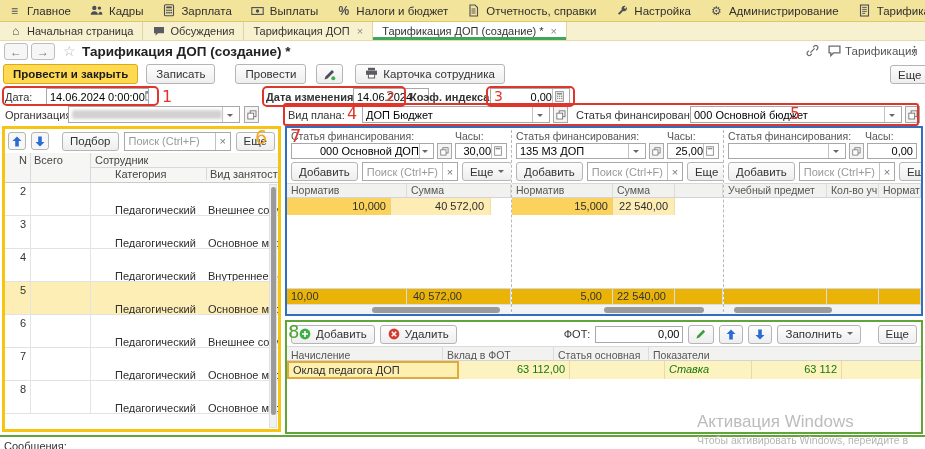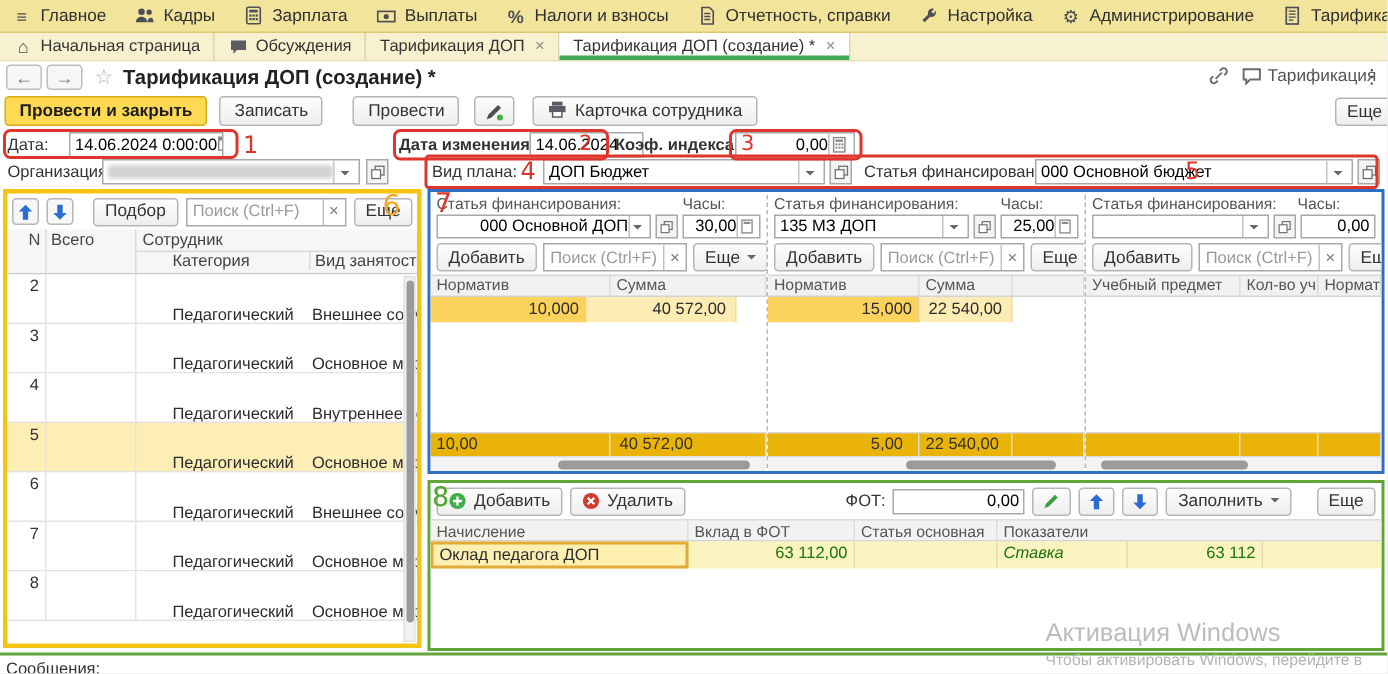--- a/index.html
+++ b/index.html
@@ -148,21 +148,21 @@
       <span class="mi">
           <svg width="13" height="12" viewBox="0 0 13 12">
             <rect x="0.8" y="2.6" width="11.4" height="6.8" fill="none" stroke="#4d4d55" stroke-width="1.1"></rect>
             <circle cx="6.5" cy="6" r="1.7" fill="#4d4d55"></circle>
           </svg>
         </span>
       <span>Выплаты</span>
     </div>
     <div class="menu-item">
       <span class="mi" style="font-weight:bold;">%</span>
-      <span>Налоги и взносы</span>
+      <span>Налоги и бюджет</span>
     </div>
     <div class="menu-item">
       <span class="mi">
           <svg width="11" height="13" viewBox="0 0 11 13">
             <path d="M2 1h5l2.5 2.5V12H2z" fill="none" stroke="#4d4d55" stroke-width="1.1"></path>
             <path d="M3.5 5h4M3.5 7h4M3.5 9h4" stroke="#4d4d55" stroke-width="0.9"></path>
           </svg>
         </span>
       <span>Отчетность, справки</span>
     </div>
@@ -634,21 +634,21 @@
             <path d="M5 10.5 0.5 6h2.7V0.5h3.6V6h2.7z" fill="#2b6cd4"></path>
           </svg>
         </span>
       <span class="btn small">
           <span>Заполнить</span>
           <span class="caret" style="margin-top:2px;"></span>
         </span>
       <span class="btn small" style="margin-left:auto;">Еще</span>
     </div>
     <div class="bhead">
-      <span class="bcell" style="width:172px;border-color:#dcdcdc;">Начисление</span>
+      <span class="bcell" style="width:156px;border-color:#dcdcdc;">Начисление</span>
       <span class="bcell" style="width:111px;border-color:#dcdcdc;">Вклад в ФОТ</span>
       <span class="bcell" style="width:95px;border-color:#dcdcdc;">Статья основная</span>
       <span class="bcell" style="flex:1;border-right:none;border-color:#dcdcdc;">Показатели</span>
     </div>
     <div class="brow">
       <span class="namecell" style="width:172px;">Оклад педагога ДОП</span>
       <span class="bcell gtext" style="width:111px;text-align:right;">63 112,00</span>
       <span class="bcell" style="width:95px;"></span>
       <span class="bcell gtext" style="width:87px;font-style:italic;">Ставка</span>
       <span class="bcell gtext" style="width:90px;text-align:right;">63 112</span>

